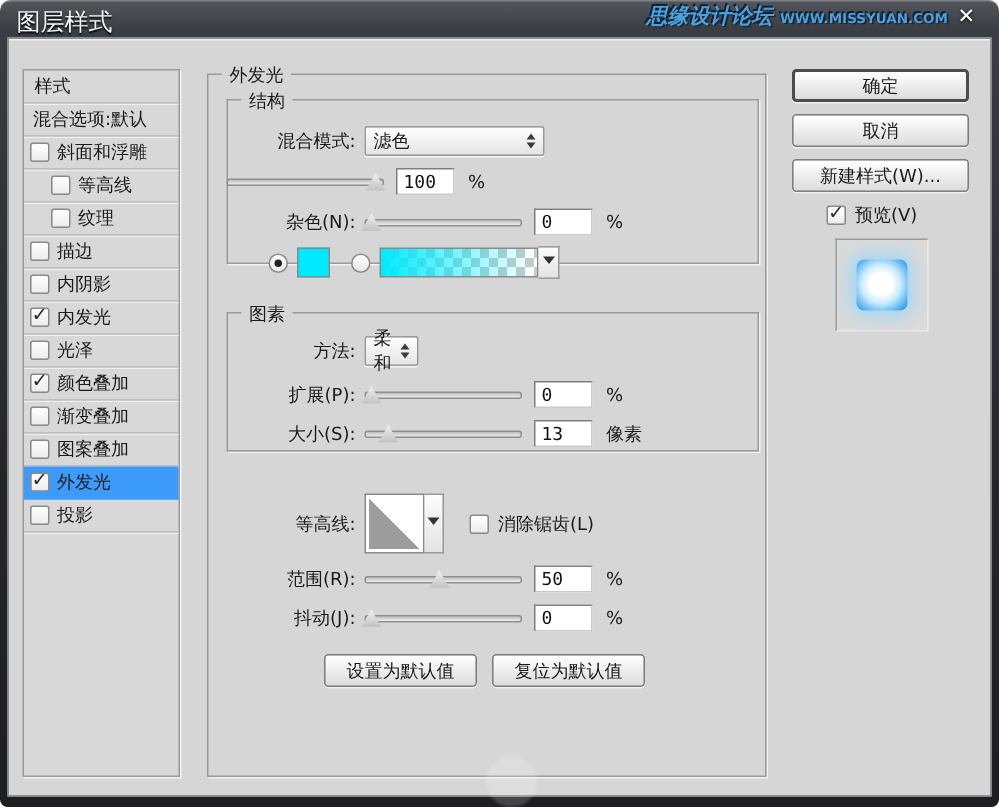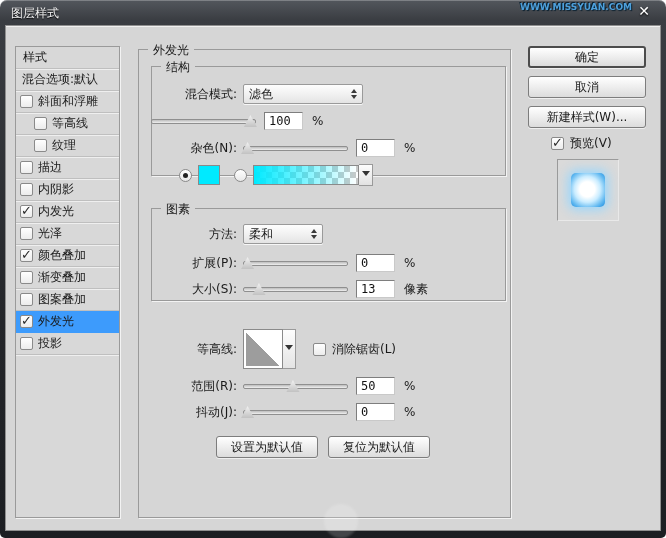--- a/index.html
+++ b/index.html
@@ -5,21 +5,21 @@
   * { box-sizing: border-box; margin: 0; padding: 0; }
   html,body { width: 666px; height: 538px; }
   body { font-family: "DejaVu Sans", "Liberation Sans", sans-serif; font-size: 12px; color: #1a1a1a; }
 
   .window { position: relative; width: 666px; height: 538px;
     background: linear-gradient(#53575d, #3a3d42 20px, #24262a 60%, #1c1e22);
     border-radius: 7px 7px 5px 5px; overflow: hidden;
     box-shadow: inset 0 1px 0 rgba(255,255,255,.25); }
 
   .titlebar { position: absolute; left: 0; top: 0; right: 0; height: 25px; }
-  .title { position: absolute; left: 11px; top: 5px; color: #f2f2f2; font-size: 12px; text-shadow: 0 1px 1px #000; }
+  .title { position: absolute; left: 11px; top: 5px; color: #f2f2f2; font-size: 16px; text-shadow: 0 1px 1px #000; }
   .close { position: absolute; right: 16px; top: 3px; color: #fff; font-size: 14px; font-weight: bold; cursor: pointer; text-shadow: 0 1px 2px #000; }
   .brandmark { position: absolute; right: 34px; top: 2px; display: flex; align-items: baseline; gap: 5px;
     color: #4da0dc; text-shadow: 1px 1px 1px #0a2030, -1px -1px 0 #0a2030; white-space: nowrap; }
   .brandmark .b1 { font-size: 14px; font-weight: bold; font-style: italic; }
   .brandmark .b2 { font-size: 9px; font-weight: bold; }
 
   .dialog { position: absolute; left: 5px; right: 5px; top: 25px; bottom: 7px;
     background: #d6d6d6; border: 1px solid #8f8f8f; box-shadow: inset 0 1px 0 #f0f0f0; }
 
   
@@ -46,21 +46,21 @@
   .elembox { left: 145px; top: 182px; width: 355px; height: 93px; text-align: center; }
   .qualbox { left: 145px; top: 287px; width: 355px; height: 113px; }
 
   .row { position: absolute; left: 145px; height: 22px; display: flex; align-items: center; }
   .lbl { width: 86px; text-align: right; margin-right: 6px; white-space: nowrap; font-size: 12px; }
 
   .dropdown { height: 20px; background: linear-gradient(#fefefe, #e4e4e4); border: 1px solid #9a9a9a;
     border-radius: 2px; display: flex; align-items: center; justify-content: space-between;
     padding: 0 5px; cursor: pointer; box-shadow: 0 1px 0 rgba(255,255,255,.8); }
   .dd-blend { width: 120px; }
-  .dd-method { width: 80px; }
+  .dd-method { width: 36px; }
   .spin { display: inline-flex; flex-direction: column; align-items: center; }
   .spin i { display: block; width: 0; height: 0; border: 3px solid transparent; }
   .spin i.up { border-bottom: 4px solid #3a3a3a; margin-bottom: 2px; }
   .spin i.dn { border-top: 4px solid #3a3a3a; }
 
   .track { position: relative; width: 105px; height: 5px; margin-top: 1px;
     background: linear-gradient(#bdbdbd, #efefef); border: 1px solid #8f8f8f; border-radius: 2px; }
   .thumb { position: absolute; top: -5px; width: 13px; height: 12px; margin-left: -7px;
     clip-path: polygon(50% 0, 100% 100%, 0 100%);
     background: linear-gradient(#f2f2f2, #c2c2c2); filter: drop-shadow(0 0 1px #6a6a6a); cursor: pointer; }
@@ -117,20 +117,21 @@
     display: flex; align-items: center; justify-content: center; color: #bdbdbd; font-size: 10px; }
 </style>
 </head>
 <body>
 
 <div class="window">
 
   <div class="titlebar">
     <span class="title">图层样式</span>
     <span class="brandmark">
+      <span class="b1">思缘设计论坛</span>
       <span class="b2">WWW.MISSYUAN.COM</span>
     </span>
     <span class="close">✕</span>
   </div>
 
   <div class="dialog">
 
     <div class="sidebar">
       <div class="sb-row sb-head">样式</div>
       <div class="sb-row">

